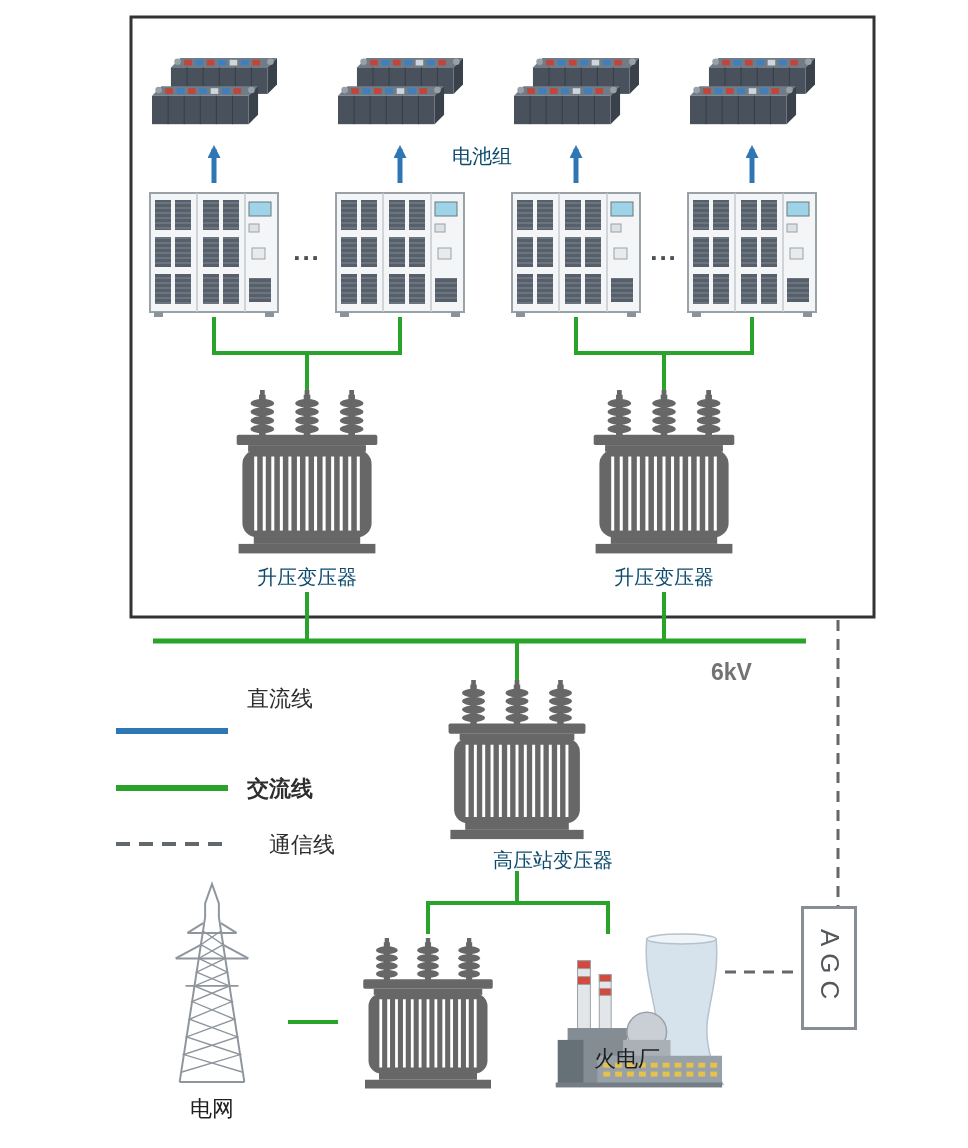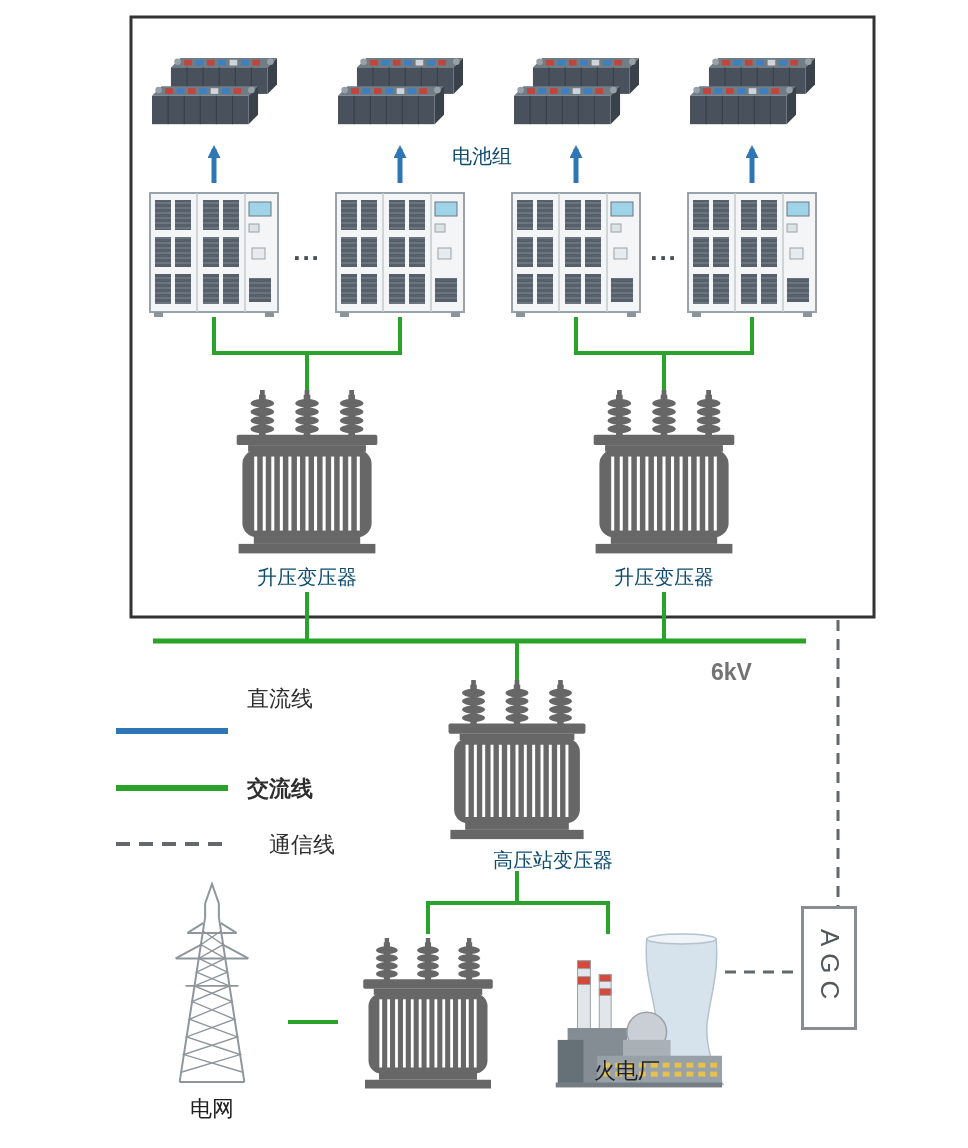--- a/index.html
+++ b/index.html
@@ -259,19 +259,19 @@
   <div class="lbl center" style="left:307px;top:564px;">升压变压器</div>
   <div class="lbl center" style="left:664px;top:564px;">升压变压器</div>
   <div class="lbl kv" style="left:711px;top:659px;">6kV</div>
 
   <div class="lbl legend-label" style="left:247px;top:684px;font-family:Liberation Mono, monospace;">直流线</div>
   <div class="lbl legend-label" style="left:247px;top:774px;font-weight:bold;">交流线</div>
   <div class="lbl legend-label" style="left:247px;top:830px;margin-left:22px;">通信线</div>
 
   <div class="lbl center" style="left:517px;top:847px;margin-left:36px;">高压站变压器</div>
   <div class="lbl center big" style="left:212px;top:1094px;">电网</div>
-  <div class="lbl center big" style="left:627px;top:1044px;margin-top:12px;">火电厂</div>
+  <div class="lbl center big" style="left:627px;top:1044px;">火电厂</div>
 
   <div class="agc-box">
     <span class="agc-text">AGC</span>
   </div>
 
 </div>
 
 </body></html>

